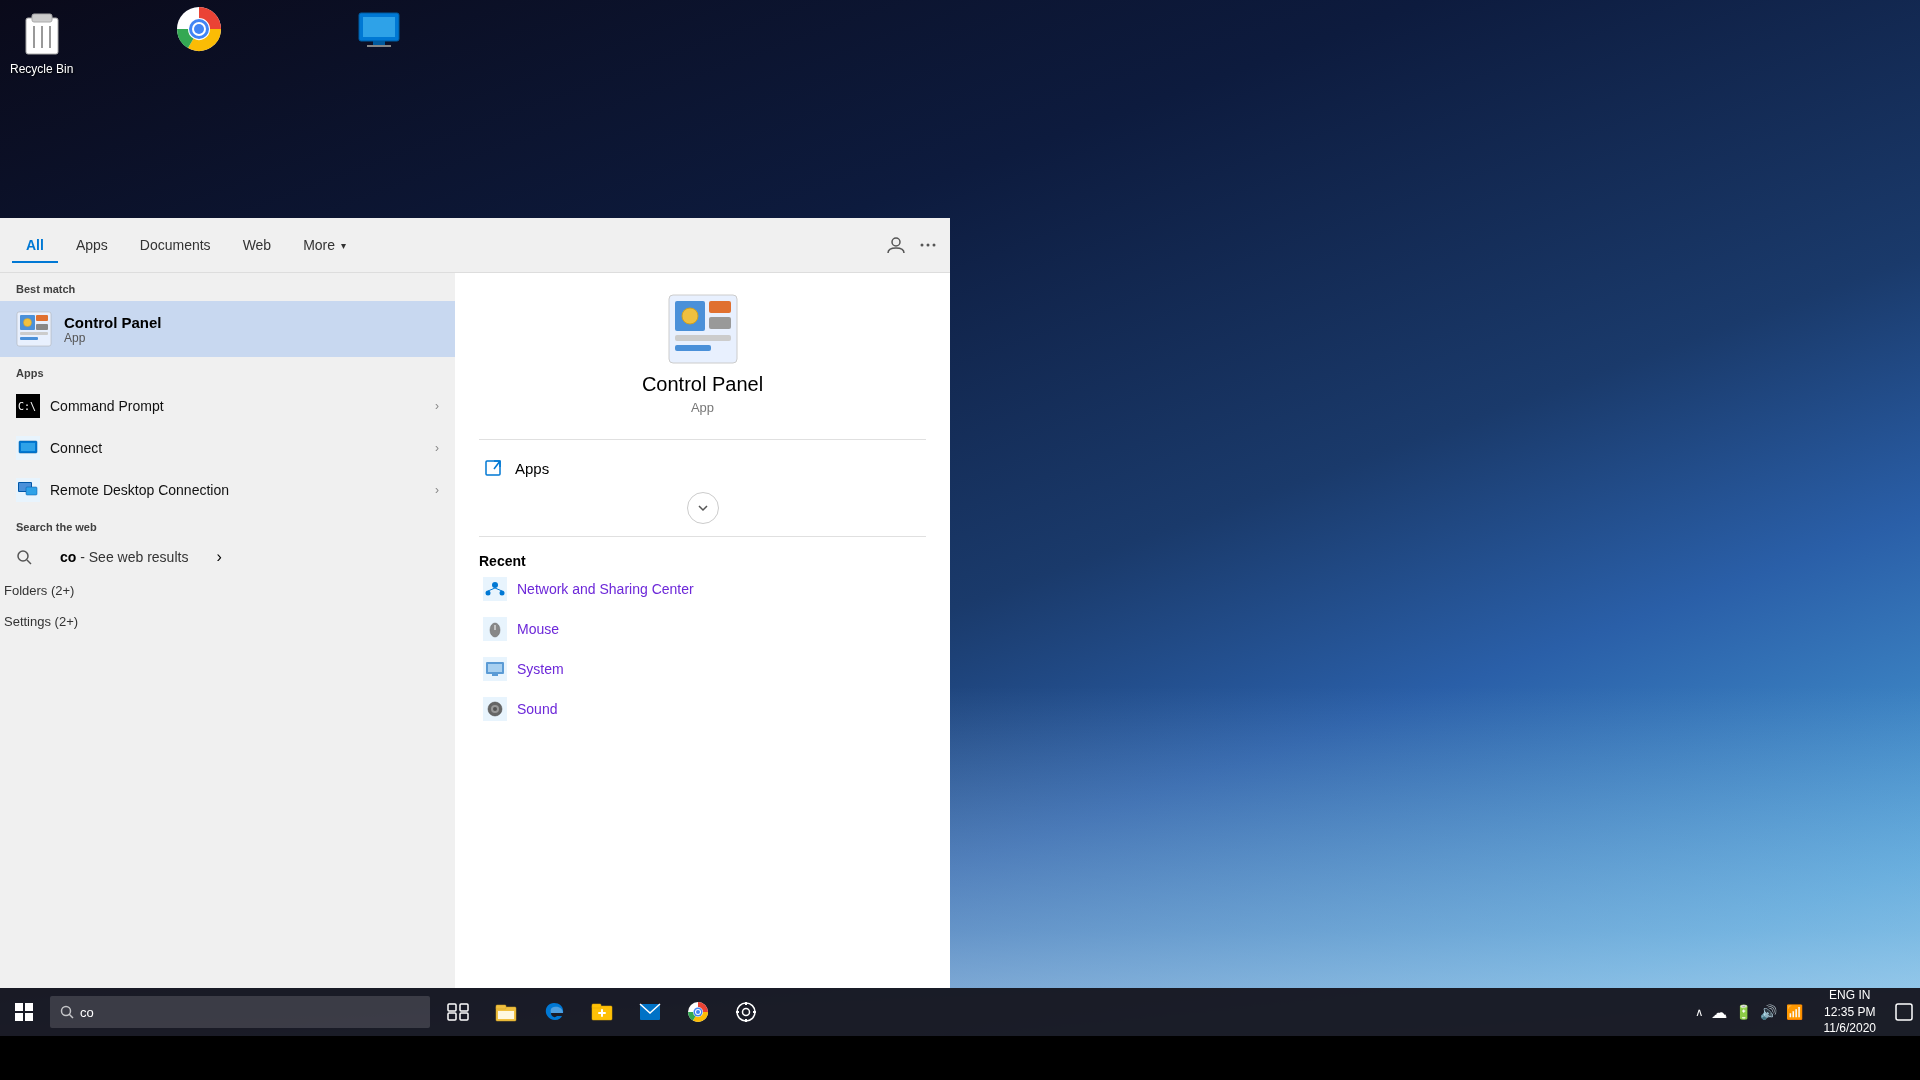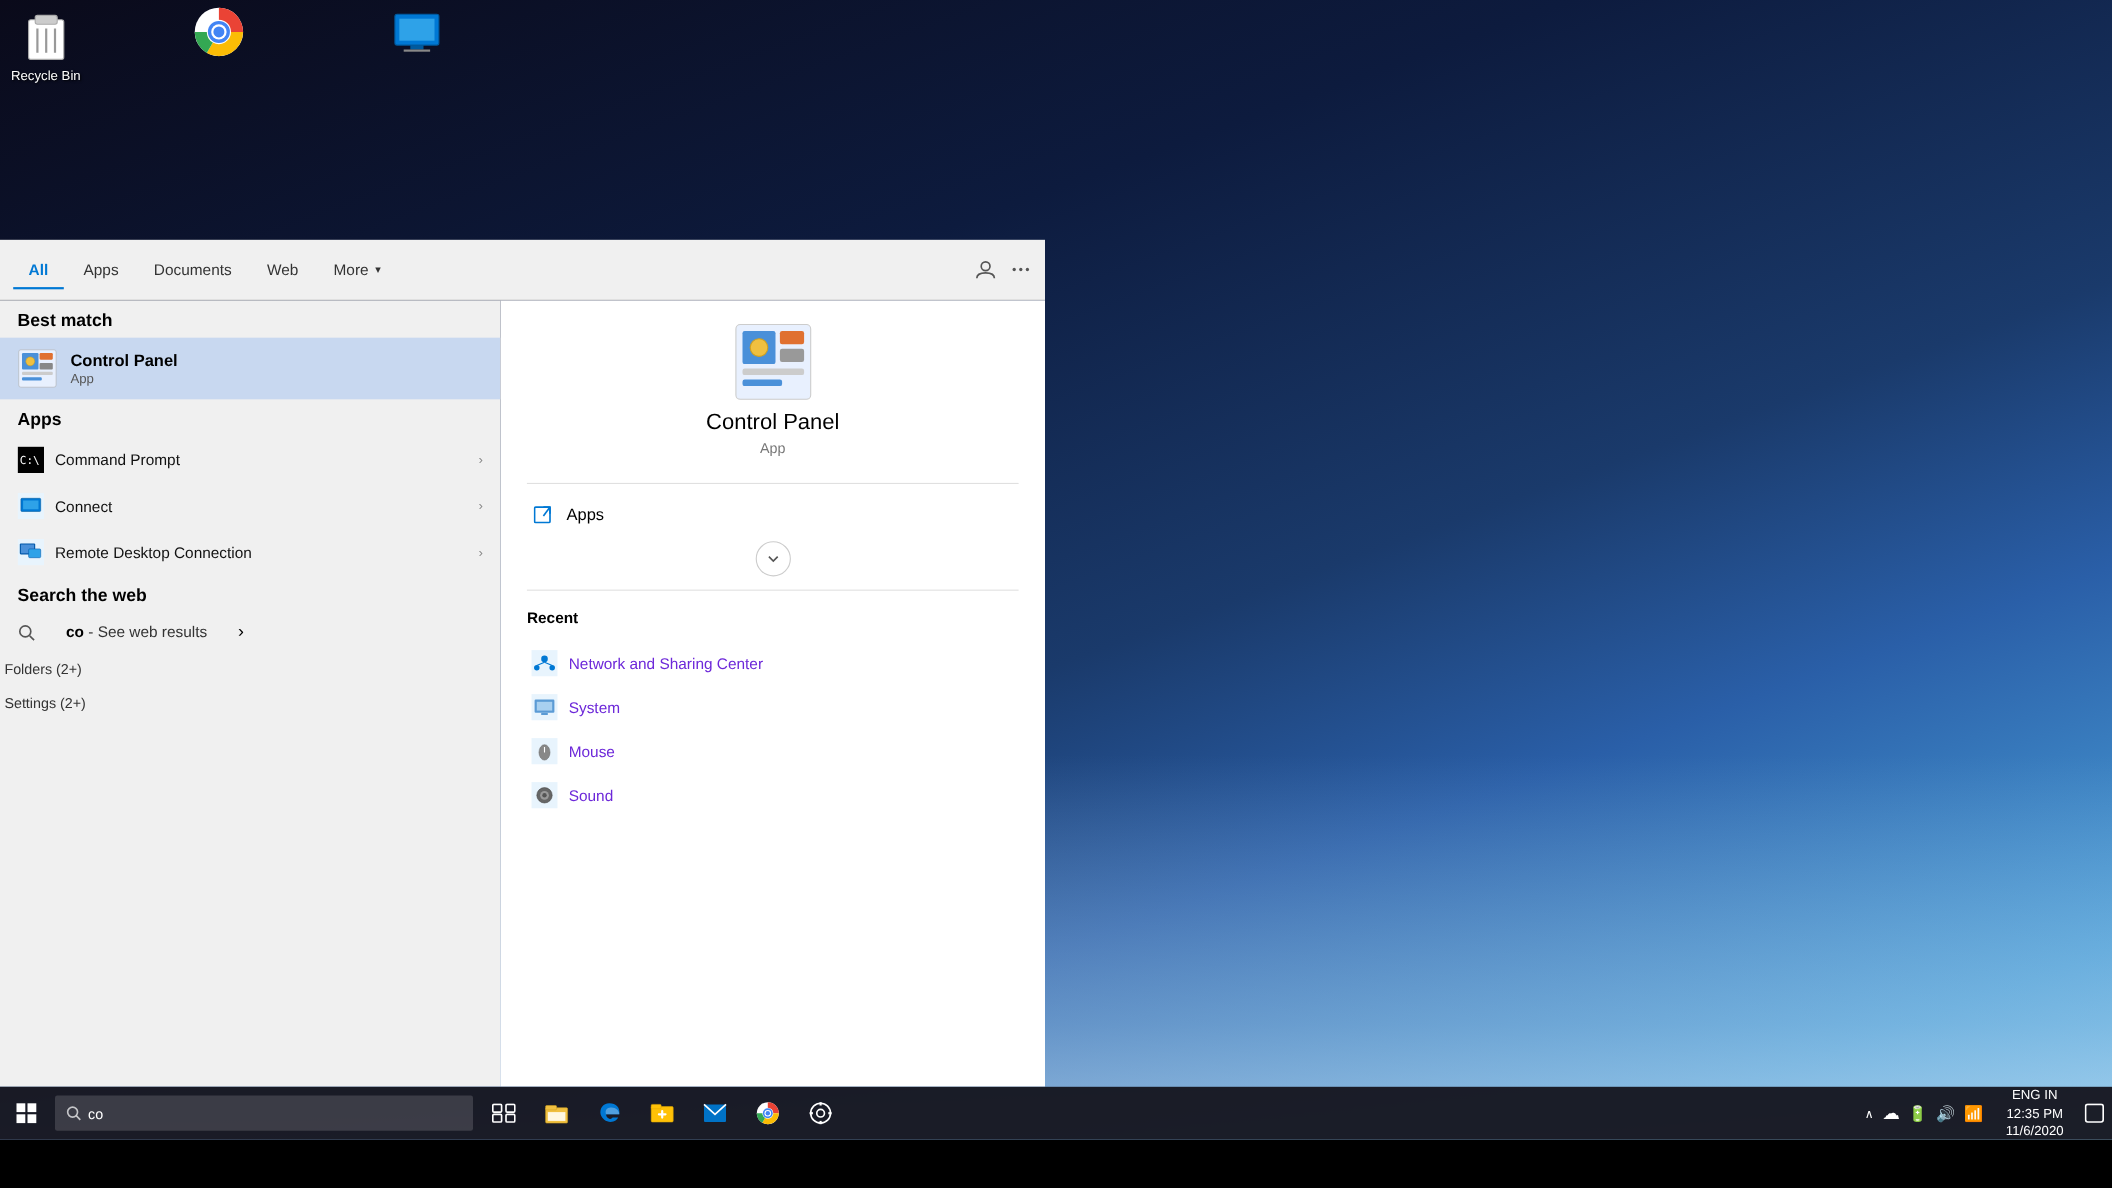--- a/index.html
+++ b/index.html
@@ -132,22 +132,22 @@
     .search-left {
       width: 455px;
       background: #f0f0f0;
       padding: 0;
       overflow-y: auto;
       flex-shrink: 0;
     }
 
     .section-label {
       padding: 10px 16px 6px;
-      font-size: 16px;
-      color: #000000;
+      font-size: 11px;
+      color: #404040;
       font-weight: 600;
       text-transform: none;
     }
 
     .best-match-item {
       display: flex;
       align-items: center;
       padding: 10px 16px;
       background: #c8d8f0;
       gap: 12px;
@@ -262,21 +262,21 @@
       cursor: pointer;
       color: #555;
       font-size: 14px;
       background: #fff;
     }
 
     .recent-label {
       font-size: 14px;
       font-weight: 600;
       color: #000;
-      margin: 8px 0 14px;
+      margin: 8px 0 0;
     }
 
     .recent-item {
       display: flex;
       align-items: center;
       gap: 10px;
       padding: 8px 4px;
       cursor: pointer;
       font-size: 14px;
       color: #6d28d9;
@@ -579,34 +579,34 @@
             <circle cx="19" cy="16" r="2.5" fill="#0078d4"></circle>
             <line x1="12" y1="11" x2="5" y2="14" stroke="#0078d4" stroke-width="1"></line>
             <line x1="12" y1="11" x2="19" y2="14" stroke="#0078d4" stroke-width="1"></line>
           </svg>
           <span>Network and Sharing Center</span>
         </div>
 
         <div class="recent-item">
           <svg width="24" height="24" viewBox="0 0 24 24">
             <rect width="24" height="24" fill="#e8f4fd"></rect>
+            <ellipse cx="12" cy="13" rx="5" ry="7" fill="#888" stroke="#666" stroke-width="0.5"></ellipse>
+            <line x1="12" y1="8" x2="12" y2="13" stroke="#fff" stroke-width="1"></line>
+          </svg>
+          <span>Mouse</span>
+        </div>
+
+        <div class="recent-item">
+          <svg width="24" height="24" viewBox="0 0 24 24">
+            <rect width="24" height="24" fill="#e8f4fd"></rect>
             <rect x="3" y="5" width="18" height="12" rx="1" fill="#5b9bd5"></rect>
             <rect x="5" y="7" width="14" height="8" fill="#a8d0f0"></rect>
             <rect x="9" y="17" width="6" height="2" fill="#5b9bd5"></rect>
           </svg>
           <span>System</span>
-        </div>
-
-        <div class="recent-item">
-          <svg width="24" height="24" viewBox="0 0 24 24">
-            <rect width="24" height="24" fill="#e8f4fd"></rect>
-            <ellipse cx="12" cy="13" rx="5" ry="7" fill="#888" stroke="#666" stroke-width="0.5"></ellipse>
-            <line x1="12" y1="8" x2="12" y2="13" stroke="#fff" stroke-width="1"></line>
-          </svg>
-          <span>Mouse</span>
         </div>
 
         <div class="recent-item">
           <svg width="24" height="24" viewBox="0 0 24 24">
             <rect width="24" height="24" fill="#e8f4fd"></rect>
             <ellipse cx="12" cy="12" rx="7" ry="7" fill="#666" stroke="#444" stroke-width="0.5"></ellipse>
             <ellipse cx="12" cy="12" rx="4" ry="4" fill="#999"></ellipse>
             <ellipse cx="12" cy="12" rx="2" ry="2" fill="#555"></ellipse>
           </svg>
           <span>Sound</span>

